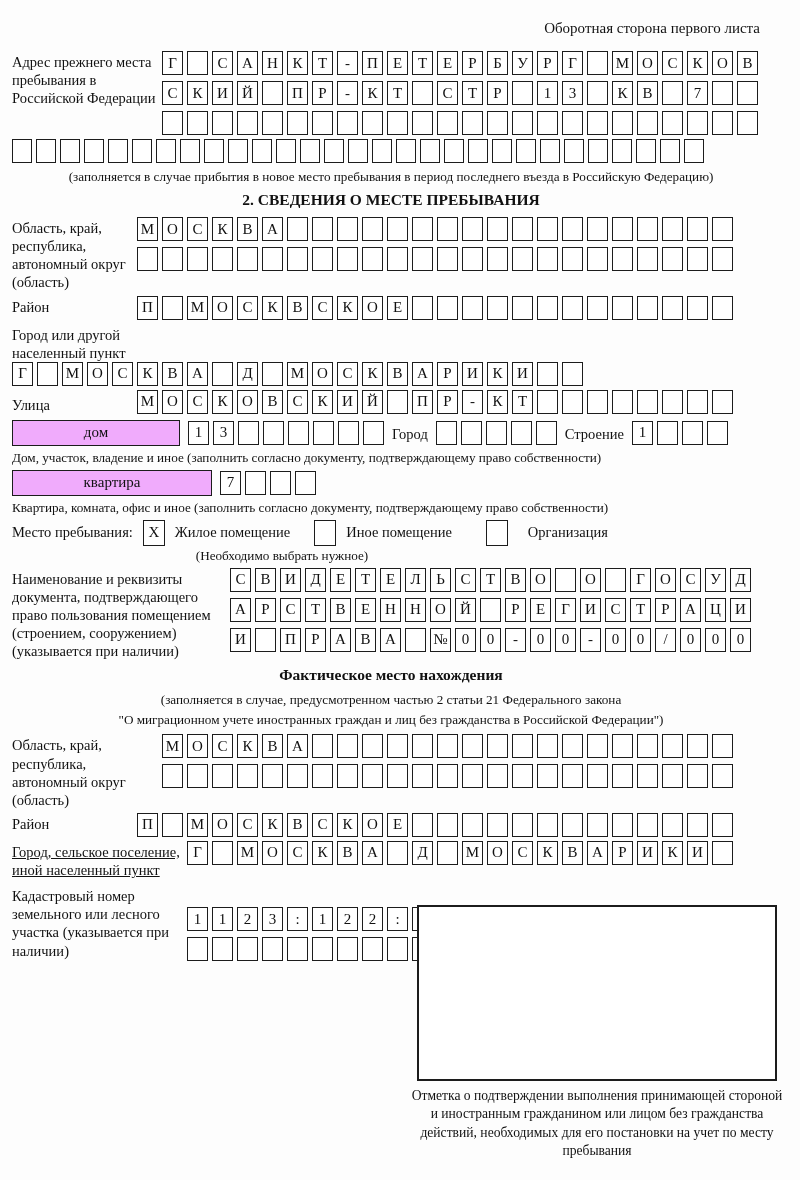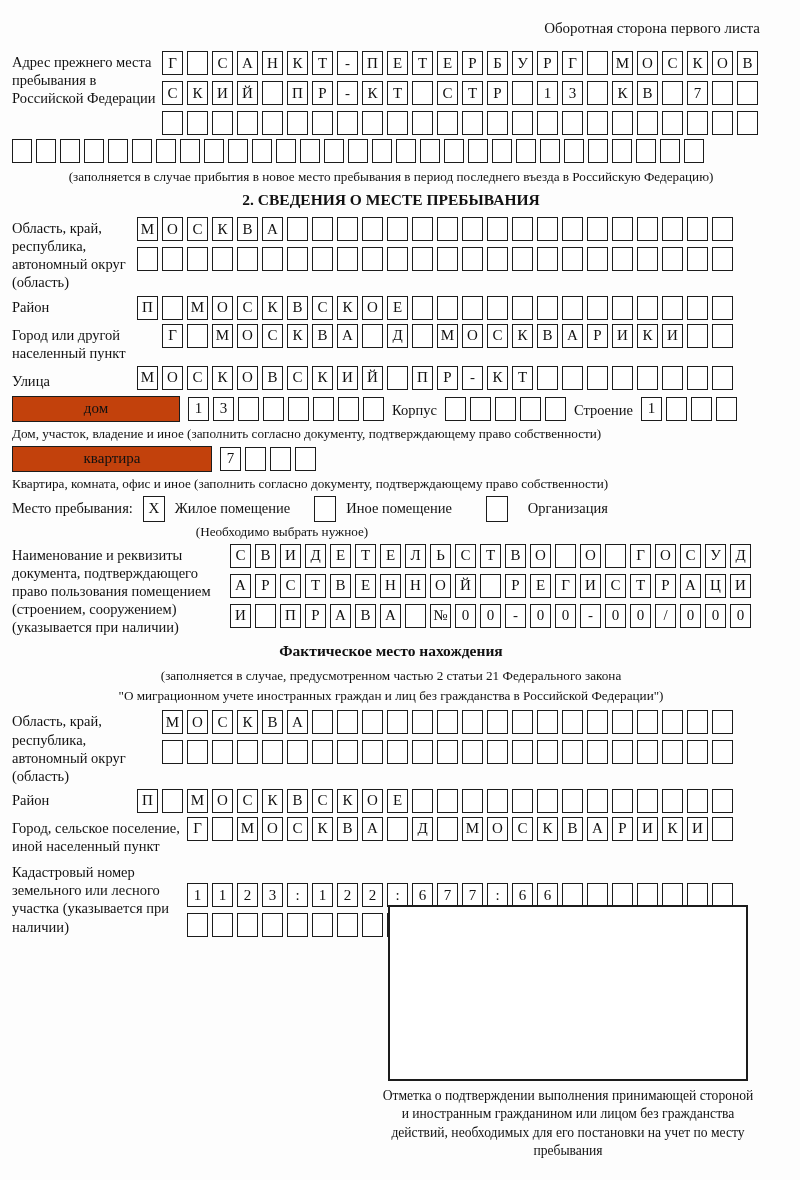--- a/index.html
+++ b/index.html
@@ -43,41 +43,41 @@
   }
   .note-c{text-align:center;}
   .sec-title{
     text-align:center;
     font-weight:bold;
     font-size:15.5px;
     margin:6px 0 8px 0;
   }
   .widebox{
     border:1.7px solid #1c1c1c;
-    background:#c2410c;
+    background:#f0abfc;
     height:26px;
     display:flex;align-items:center;justify-content:center;
     font-size:15px;
     box-sizing:border-box;
     flex:0 0 auto;
   }
   .inline-lbl{font-size:14.5px;padding:3px 8px 0 8px;flex:0 0 auto;}
   .chkrow{display:flex;align-items:center;margin:4px 0 2px 0;font-size:14.5px;}
   .chk{
     width:22px;height:26px;
     border:1.7px solid #1c1c1c;background:#fff;
     display:flex;align-items:center;justify-content:center;
     font-size:15px;
     margin:0 10px;
     box-sizing:border-box;
     flex:0 0 auto;
   }
   .stamp-wrap{
     position:absolute;
-    left:388px;top:905px;
+    left:417px;top:905px;
     width:362px;
   }
   .stamp-box{
     width:360px;height:176px;
     border:2px solid #1c1c1c;
     background:#fff;
     box-sizing:border-box;
   }
   .stamp-caption{
     margin-top:6px;
@@ -296,21 +296,21 @@
         <span class="cell"></span>
         <span class="cell"></span>
         <span class="cell"></span>
         <span class="cell"></span>
         <span class="cell"></span>
         <span class="cell"></span>
         <span class="cell"></span>
       </div>
   </div>
 
-  <div class="formrow" style="margin-top:4px;">
+  <div class="formrow" style="margin-top:4px;flex-direction:column;">
     <div class="rowlabel" style="width:150px;">Город или другой населенный пункт</div>
     <div class="cellrow mb0">
         <span class="cell">Г</span>
         <span class="cell"></span>
         <span class="cell">М</span>
         <span class="cell">О</span>
         <span class="cell">С</span>
         <span class="cell">К</span>
         <span class="cell">В</span>
         <span class="cell">А</span>
@@ -368,21 +368,21 @@
     <div class="cellrow mb0">
         <span class="cell">1</span>
         <span class="cell">3</span>
         <span class="cell"></span>
         <span class="cell"></span>
         <span class="cell"></span>
         <span class="cell"></span>
         <span class="cell"></span>
         <span class="cell"></span>
       </div>
-    <div class="inline-lbl">Корпус</div>
+    <div class="inline-lbl">Город</div>
     <div class="cellrow mb0">
         <span class="cell"></span>
         <span class="cell"></span>
         <span class="cell"></span>
         <span class="cell"></span>
         <span class="cell"></span>
       </div>
     <div class="inline-lbl">Строение</div>
     <div class="cellrow mb0">
         <span class="cell">1</span>
@@ -575,21 +575,21 @@
         <span class="cell"></span>
         <span class="cell"></span>
         <span class="cell"></span>
         <span class="cell"></span>
         <span class="cell"></span>
         <span class="cell"></span>
       </div>
   </div>
 
   <div class="formrow" style="margin-top:4px;">
-    <div class="rowlabel" style="width:175px;">Город, сельское поселение, иной населенный пункт</div>
+    <div class="rowlabel" style="width:175px;text-decoration:underline;">Город, сельское поселение, иной населенный пункт</div>
     <div class="cellrow mb0">
         <span class="cell">Г</span>
         <span class="cell"></span>
         <span class="cell">М</span>
         <span class="cell">О</span>
         <span class="cell">С</span>
         <span class="cell">К</span>
         <span class="cell">В</span>
         <span class="cell">А</span>
         <span class="cell"></span>

